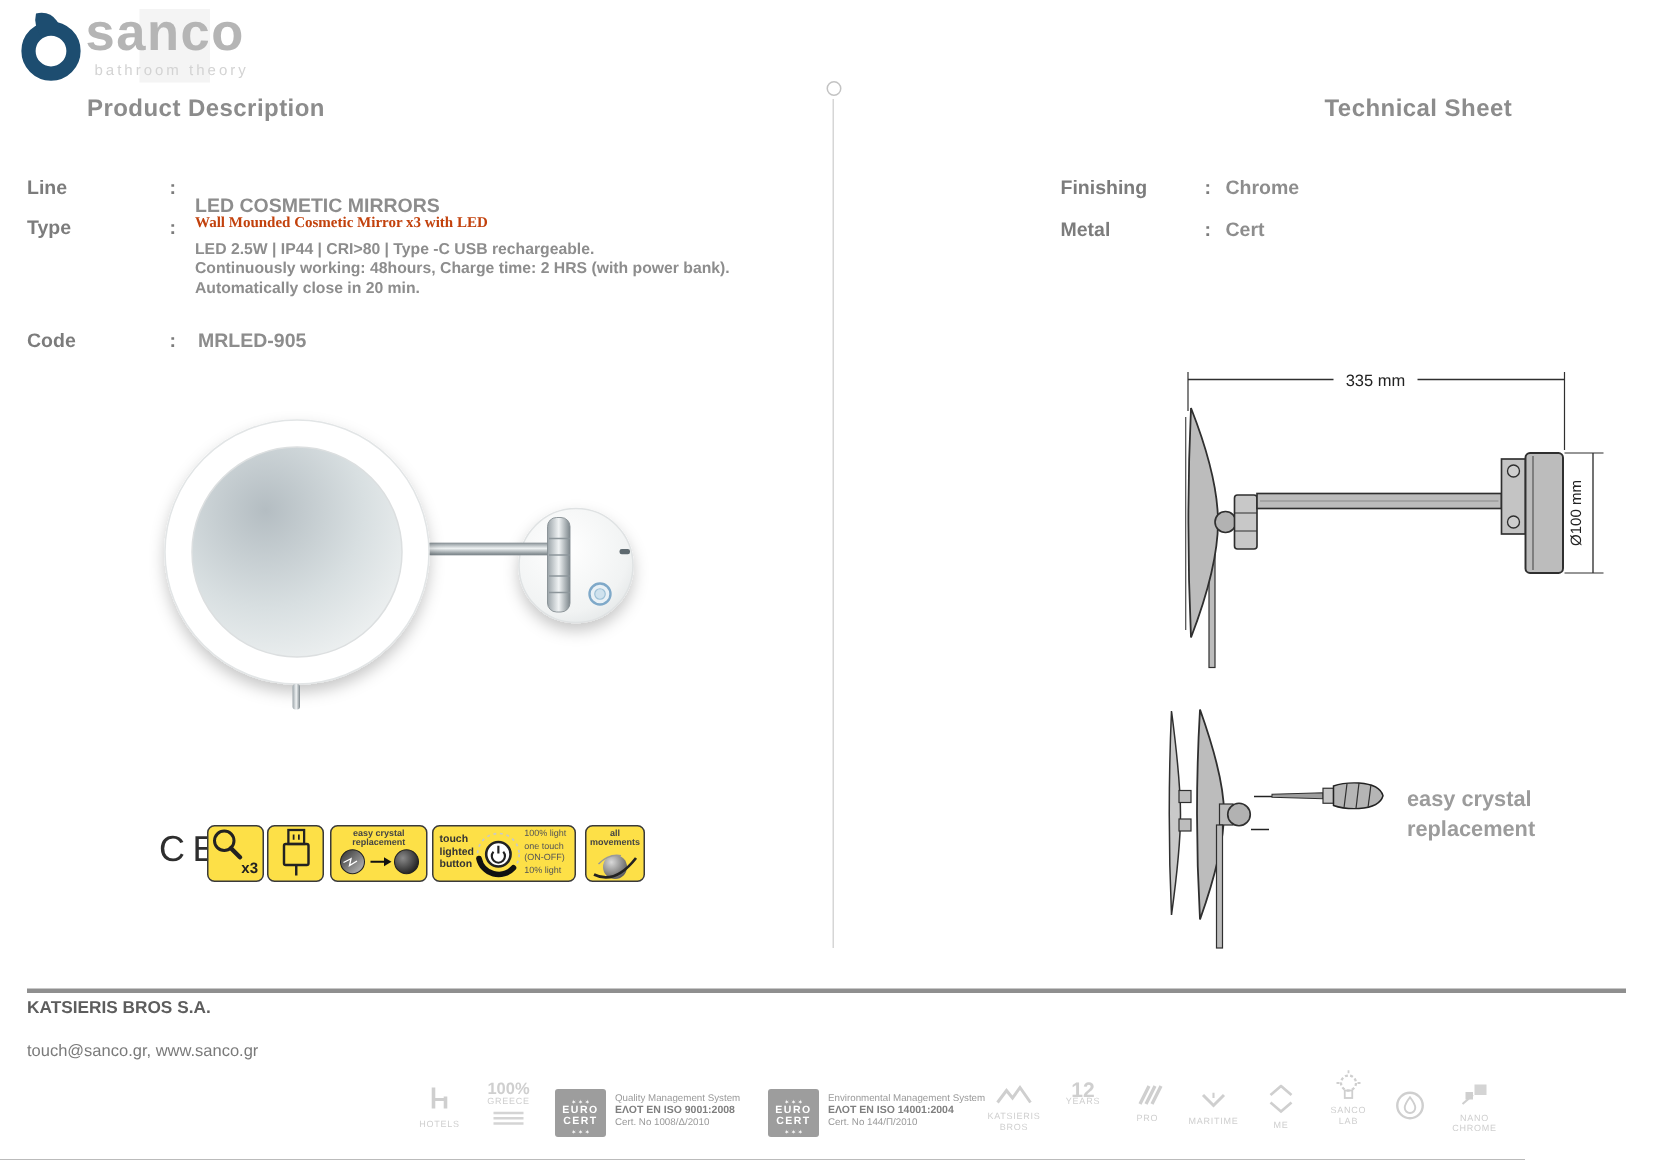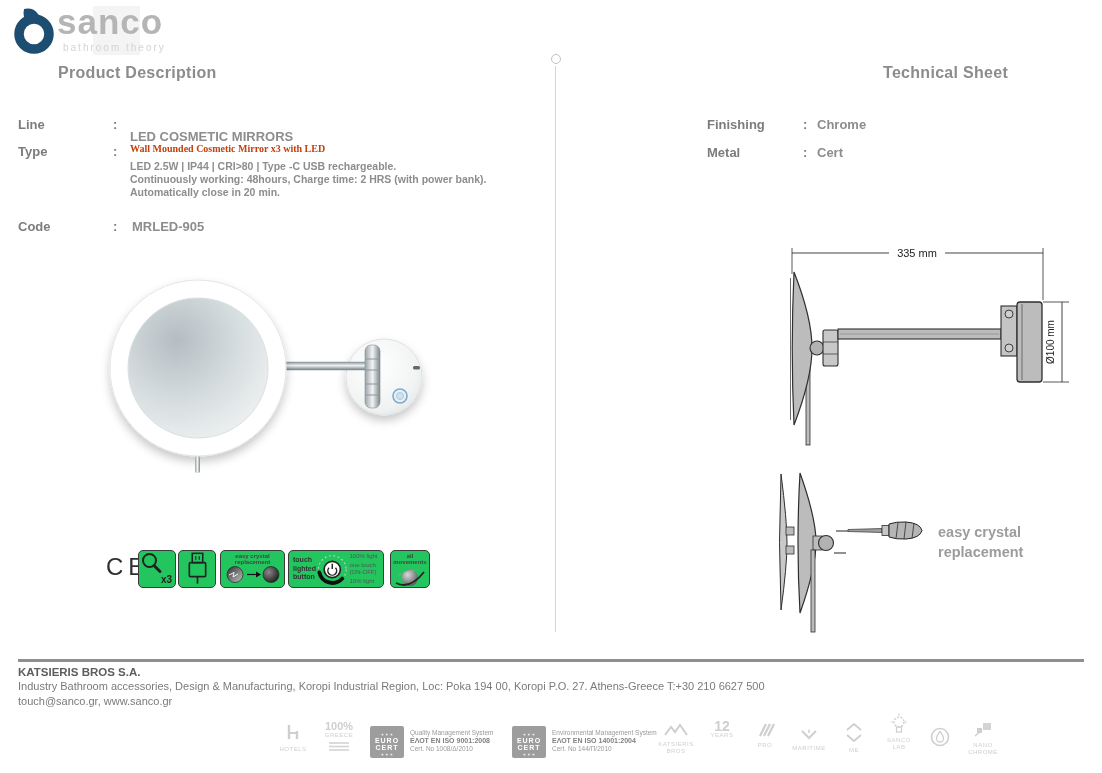--- a/index.html
+++ b/index.html
@@ -27,21 +27,21 @@
 
   
   .field-label { font-size:13px; font-weight:bold; color:#7c7c7c; }
   .field-colon { font-size:13px; font-weight:bold; color:#7c7c7c; }
   .field-value { font-size:13px; font-weight:bold; color:#8d8d8d; }
   .type-value  { font-size:10px; font-weight:bold; color:#c2410c;font-family:Liberation Serif, serif; }
   .type-detail { font-size:10.5px; font-weight:bold; color:#8d8d8d; line-height:13px; }
 
   
   .ce-mark { left:106px; top:553px; font-size:24px; color:#2e2e2e; letter-spacing:5px; }
-  .fbox { position:absolute; top:550px; height:38px; border:1.5px solid #3a3a3a; border-radius:5px; background:#22c55e; }
+  .fbox { position:absolute; top:550px; height:38px; border:1.5px solid #3a3a3a; border-radius:5px; background:#fde047; }
   .fbox1 { left:138px; width:38px; }
   .fbox2 { left:178px; width:38px; }
   .fbox3 { left:220px; width:65px; }
   .fbox4 { left:288px; width:96px; display:flex; align-items:center; padding:1px 2px; gap:1px; }
   .fbox5 { left:390px; width:40px; }
   .mag-x3 { position:absolute; right:3px; bottom:2px; font-size:10px; font-weight:bold; color:#222; }
   .tiny-title { font-size:6px; color:#444; text-align:center; line-height:6px; margin-top:2px; font-weight:bold; }
   .touch-lines { font-size:7px; font-weight:bold; color:#333; line-height:8.5px; width:24px; padding-left:2px; }
   .touch-levels { font-size:6px; color:#555; line-height:7px; width:32px; }
   .touch-levels div { margin:2px 0; }
@@ -306,21 +306,20 @@
         <line x1="136" y1="62" x2="134" y2="79" stroke="#2f2f2f" stroke-width="0.8"></line>
         <line x1="144" y1="63" x2="142" y2="78.5" stroke="#2f2f2f" stroke-width="0.8"></line>
       </g>
       <text x="168" y="77" font-size="14.5" font-weight="bold" fill="#9c9c9c">easy crystal</text>
       <text x="168" y="97" font-size="14.5" font-weight="bold" fill="#9c9c9c">replacement</text>
     </svg>
   </div>
 
   <div class="abs footer-rule"></div>
   <div class="abs footer-company">KATSIERIS BROS S.A.</div>
-  <div class="abs footer-address">Industry Bathroom accessories, Design &amp; Manufacturing, Koropi Industrial Region, Loc: Poka 194 00, Koropi P.O. 27. Athens-Greece   T:+30 210 6627 500</div>
   <div class="abs footer-contacts">touch@sanco.gr, www.sanco.gr</div>
 
   <div class="badge" style="left:277px; top:724px; width:32px;">
     <svg width="14" height="18" viewBox="0 0 14 18">
       <line x1="3" y1="1" x2="3" y2="15" stroke="#cfcfcf" stroke-width="2.4"></line>
       <line x1="11" y1="7" x2="11" y2="15" stroke="#cfcfcf" stroke-width="2.4"></line>
       <line x1="3" y1="9" x2="11" y2="9" stroke="#cfcfcf" stroke-width="2"></line>
     </svg>
     <div class="lbl">HOTELS</div>
   </div>

